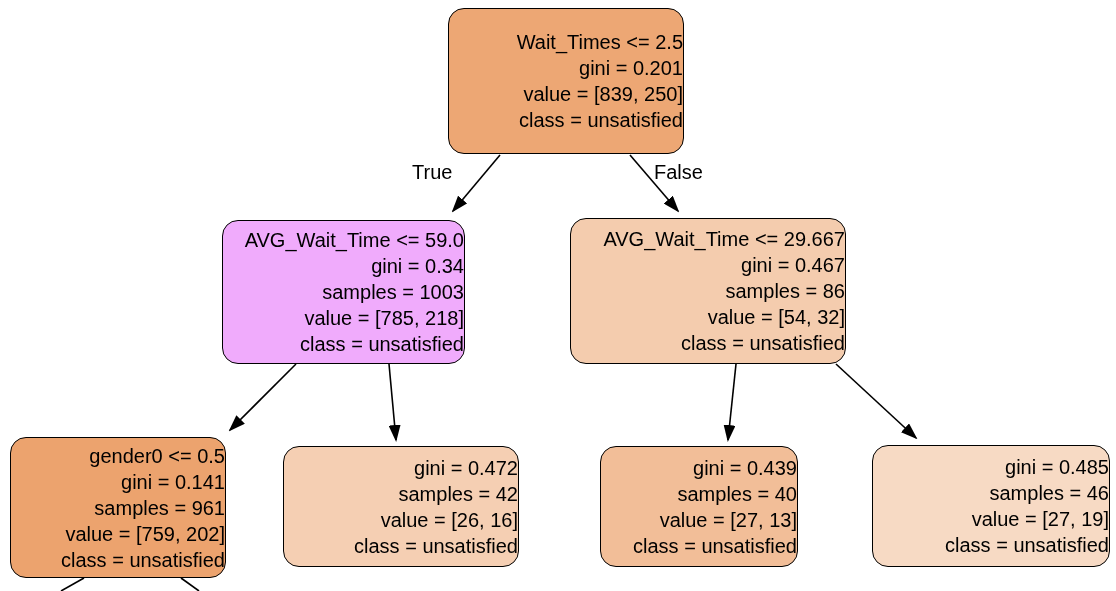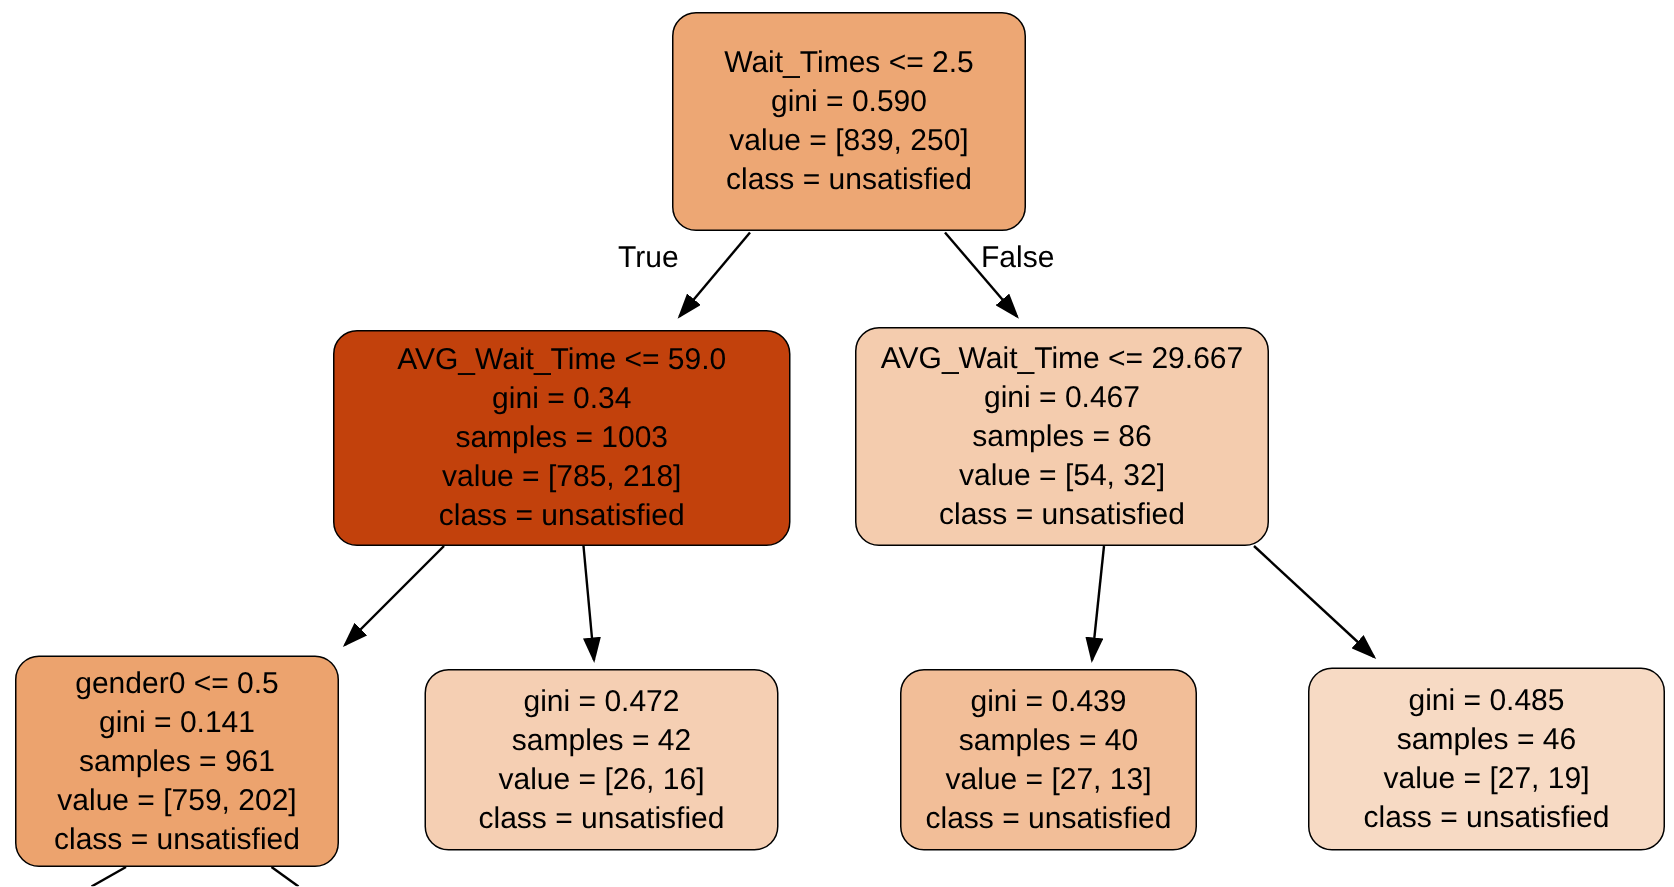--- a/index.html
+++ b/index.html
@@ -25,21 +25,21 @@
     pointer-events: none;
   }
   .node {
     position: absolute;
     box-sizing: border-box;
     border: 1.6px solid #000000;
     border-radius: 16px;
     display: flex;
     flex-direction: column;
     justify-content: center;
-    align-items: center;
+    align-items: flex-end;
     text-align: center;
     font-size: 20px;
     line-height: 26px;
     white-space: nowrap;
   }
   .edge-label {
     position: absolute;
     font-size: 20px;
     line-height: 24px;
   }
@@ -64,26 +64,26 @@
     <line x1="836" y1="364" x2="916" y2="438" stroke="#000" stroke-width="1.6" marker-end="url(#arrowhead)"></line>
     <line x1="84" y1="578" x2="61" y2="591" stroke="#000" stroke-width="1.6"></line>
     <line x1="181" y1="578" x2="199" y2="591" stroke="#000" stroke-width="1.6"></line>
   </svg>
 
   <div class="edge-label" style="left:412px; top:160px;">True</div>
   <div class="edge-label" style="left:654px; top:160px;">False</div>
 
   <div class="node" style="left: 448px; top: 8px; width: 236px; height: 146px; background-color: rgb(237, 167, 116);">
     <span class="line">Wait_Times &lt;= 2.5</span>
-    <span class="line">gini = 0.590</span>
+    <span class="line">gini = 0.201</span>
     <span class="line">value = [839, 250]</span>
     <span class="line">class = unsatisfied</span>
   </div>
 
-  <div class="node" style="left: 222px; top: 220px; width: 305px; height: 144px; background-color: #c2410c;">
+  <div class="node" style="left: 222px; top: 220px; width: 243px; height: 144px; background-color: #f0abfc;">
     <span class="line">AVG_Wait_Time &lt;= 59.0</span>
     <span class="line">gini = 0.34</span>
     <span class="line">samples = 1003</span>
     <span class="line">value = [785, 218]</span>
     <span class="line">class = unsatisfied</span>
   </div>
 
   <div class="node" style="left: 570px; top: 218px; width: 276px; height: 146px; background-color: rgb(244, 204, 174);">
     <span class="line">AVG_Wait_Time &lt;= 29.667</span>
     <span class="line">gini = 0.467</span>

